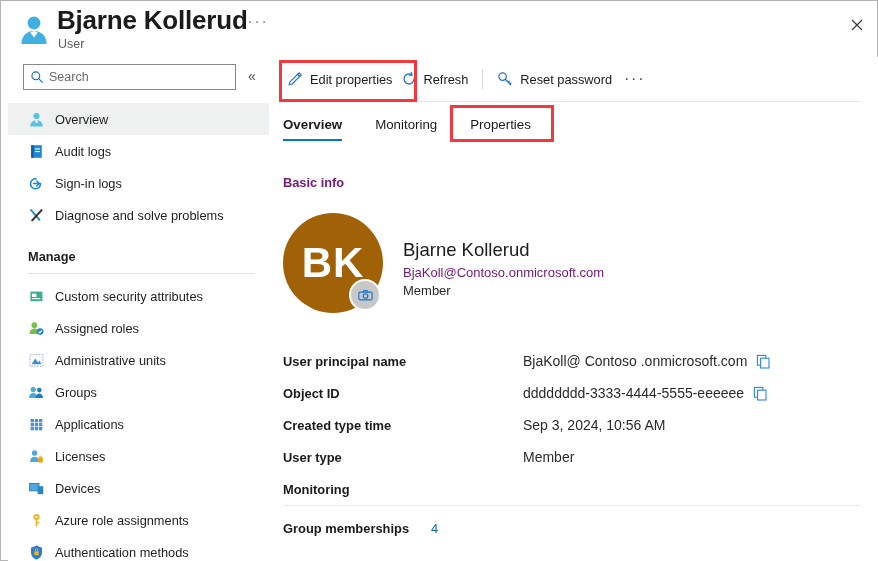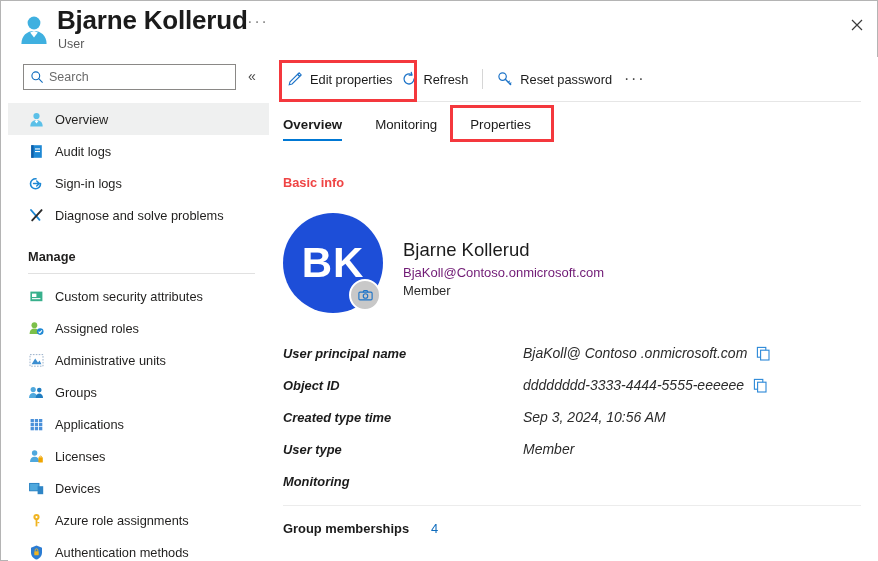--- a/index.html
+++ b/index.html
@@ -250,35 +250,35 @@
     height: 2px;
     background: #0078d4;
   }
 
   
   .section-title {
     position: absolute;
     left: 14px; top: 118px;
     font-size: 12.8px;
     font-weight: bold;
-    color: #ef4444;
+    color: #701a75;
   }
 
   .avatar-block {
     position: absolute;
     left: 14px; top: 156px;
     width: 400px;
     height: 105px;
   }
   .avatar {
     position: absolute;
     left: 0; top: 0;
     width: 100px; height: 100px;
     border-radius: 50%;
-    background: #1d4ed8;
+    background: #a16207;
     display: flex;
     align-items: center;
     justify-content: center;
     color: #ffffff;
     font-size: 42px;
     font-weight: 600;
     letter-spacing: 1px;
   }
   .avatar-camera {
     position: absolute;
@@ -316,22 +316,21 @@
   
   .props {
     position: absolute;
     left: 14px; top: 280px;
     width: 580px;
   }
   .prop-row {
     position: relative;
     height: 32px;
     display: flex;
-    align-items: center;
-    font-style: italic;
+    align-items: flex-end;
   }
   .prop-label {
     width: 240px;
     font-size: 12.9px;
     font-weight: bold;
     color: #1b1b1b;
     flex: 0 0 auto;
   }
   .prop-value {
     font-size: 14px;

